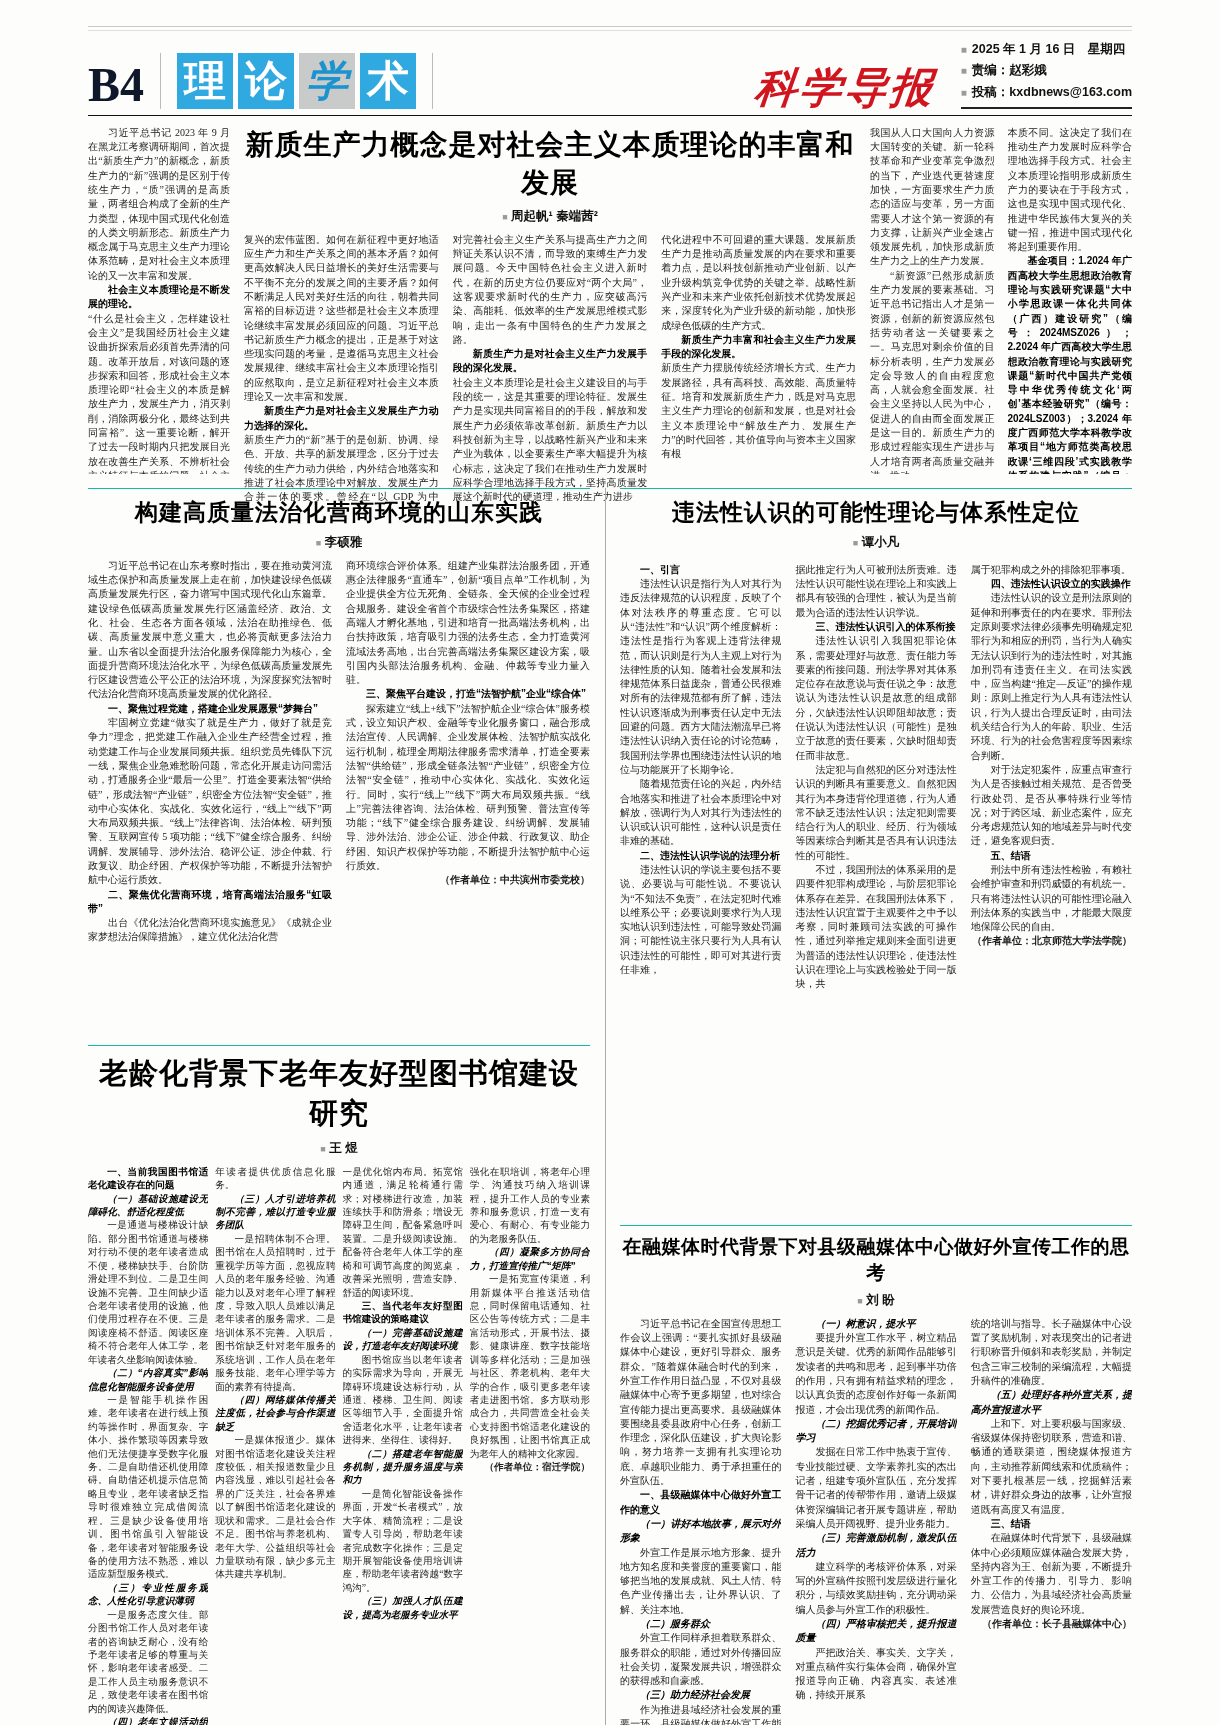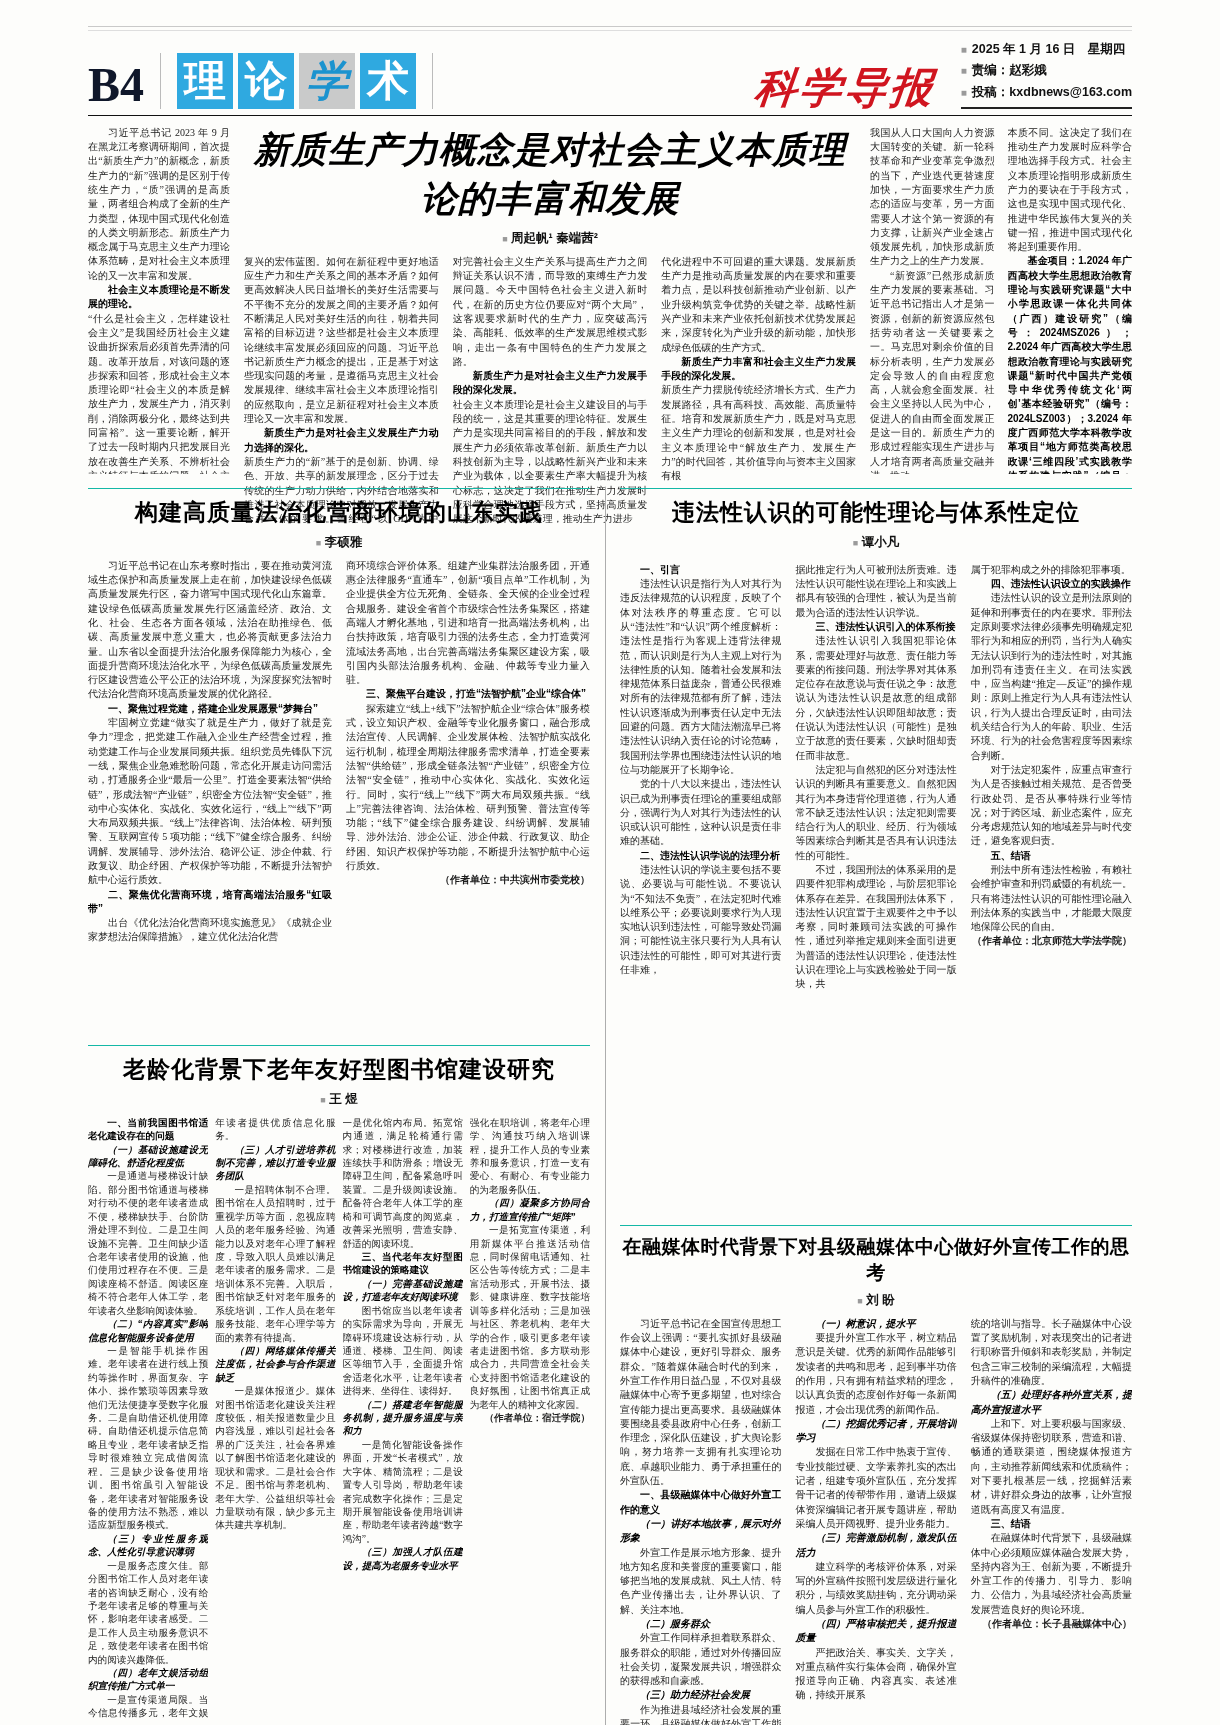--- a/index.html
+++ b/index.html
@@ -34,35 +34,35 @@
   .col p{margin:0;font-size:10px;line-height:1.43;text-align:justify;text-indent:2em;
          font-family:"Liberation Serif","DejaVu Serif",serif;color:#1b1b1b;}
   .col p.noind{text-indent:0;}
   .col p.head{font-weight:700;color:#000;font-family:"Liberation Sans","DejaVu Sans",sans-serif;}
   .col p.head2{font-weight:700;color:#000;font-style:italic;}
   .col p.author{font-weight:700;text-align:right;text-indent:0;font-family:"Liberation Sans","DejaVu Sans",sans-serif;}
   
   .a1{display:flex;gap:14px;margin-top:10px;height:348px;}
   .a1-left{width:142px;flex:none;overflow:hidden;}
   .a1-mid{flex:1 1 auto;min-width:0;}
-  .a1-mid h1{font-size:36px;font-style:italic;}
+  .a1-mid h1{font-size:28px;}
   .a1-mid .cols{height:268px;margin-top:6px;}
   .a1-right{width:262px;flex:none;display:flex;gap:13px;overflow:hidden;}
   .a1-right .col{flex:1 1 0;}
   
   .lower{display:flex;margin-top:14px;align-items:stretch;}
   .stack-left{width:502px;flex:none;}
   .vrule{width:1px;background:#adadad;margin:0 15px;}
   .stack-right{flex:1 1 auto;min-width:0;}
   .art{border-top:1px solid #14b8a6;padding-top:8px;}
   .art h2{font-size:23px;}
   .a2 .cols{height:470px;}
   .a3 .cols{height:648px;margin-top:12px;}
   .a4{margin-top:16px;}
-  .a4 h2{font-size:23px;}
+  .a4 h2{font-size:29px;}
   .a4 .cols{height:604px;gap:7px;}
   .a4 .col p{font-size:9.6px;line-height:1.4;}
   .a5{margin-top:14px;}
   .a5 h2{font-size:19px;letter-spacing:0.5px;}
   .a5 .cols{height:436px;}
 </style>
 </head>
 <body>
 
 <div class="page">
@@ -209,21 +209,21 @@
     <div class="vrule"></div>
     <div class="stack-right">
 
       <section class="art a3">
         <h2>违法性认识的可能性理论与体系性定位</h2>
         <div class="byline"><span class="bsq">■</span> <span>谭小凡</span></div>
         <div class="cols">
             <div class="col">
               <p class="head">一、引言</p>
               <p>违法性认识是指行为人对其行为违反法律规范的认识程度，反映了个体对法秩序的尊重态度。它可以从“违法性”和“认识”两个维度解析：违法性是指行为客观上违背法律规范，而认识则是行为人主观上对行为法律性质的认知。随着社会发展和法律规范体系日益庞杂，普通公民很难对所有的法律规范都有所了解，违法性认识逐渐成为刑事责任认定中无法回避的问题。西方大陆法潮流早已将违法性认识纳入责任论的讨论范畴，我国刑法学界也围绕违法性认识的地位与功能展开了长期争论。</p>
-              <p>党的十八大以来提出，违法性认识已成为刑事责任理论的重要组成部分，强调行为人对其行为违法性的认识或认识可能性，这种认识是责任非难的基础。</p>
+              <p>随着规范责任论的兴起，内外结合地落实和推进了社会本质理论中对解放，强调行为人对其行为违法性的认识或认识可能性，这种认识是责任非难的基础。</p>
               <p class="head">二、违法性认识学说的法理分析</p>
               <p>违法性认识的学说主要包括不要说、必要说与可能性说。不要说认为“不知法不免责”，在法定犯时代难以维系公平；必要说则要求行为人现实地认识到违法性，可能导致处罚漏洞；可能性说主张只要行为人具有认识违法性的可能性，即可对其进行责任非难，</p>
             </div>
             <div class="col">
               <p class="noind">据此推定行为人可被刑法所责难。违法性认识可能性说在理论上和实践上都具有较强的合理性，被认为是当前最为合适的违法性认识学说。</p>
               <p class="head">三、违法性认识引入的体系衔接</p>
               <p>违法性认识引入我国犯罪论体系，需要处理好与故意、责任能力等要素的衔接问题。刑法学界对其体系定位存在故意说与责任说之争：故意说认为违法性认识是故意的组成部分，欠缺违法性认识即阻却故意；责任说认为违法性认识（可能性）是独立于故意的责任要素，欠缺时阻却责任而非故意。</p>
               <p>法定犯与自然犯的区分对违法性认识的判断具有重要意义。自然犯因其行为本身违背伦理道德，行为人通常不缺乏违法性认识；法定犯则需要结合行为人的职业、经历、行为领域等因素综合判断其是否具有认识违法性的可能性。</p>
               <p>不过，我国刑法的体系采用的是四要件犯罪构成理论，与阶层犯罪论体系存在差异。在我国刑法体系下，违法性认识宜置于主观要件之中予以考察，同时兼顾司法实践的可操作性，通过列举推定规则来全面引进更为普适的违法性认识理论，使违法性认识在理论上与实践检验处于同一版块，共</p>
             </div>

